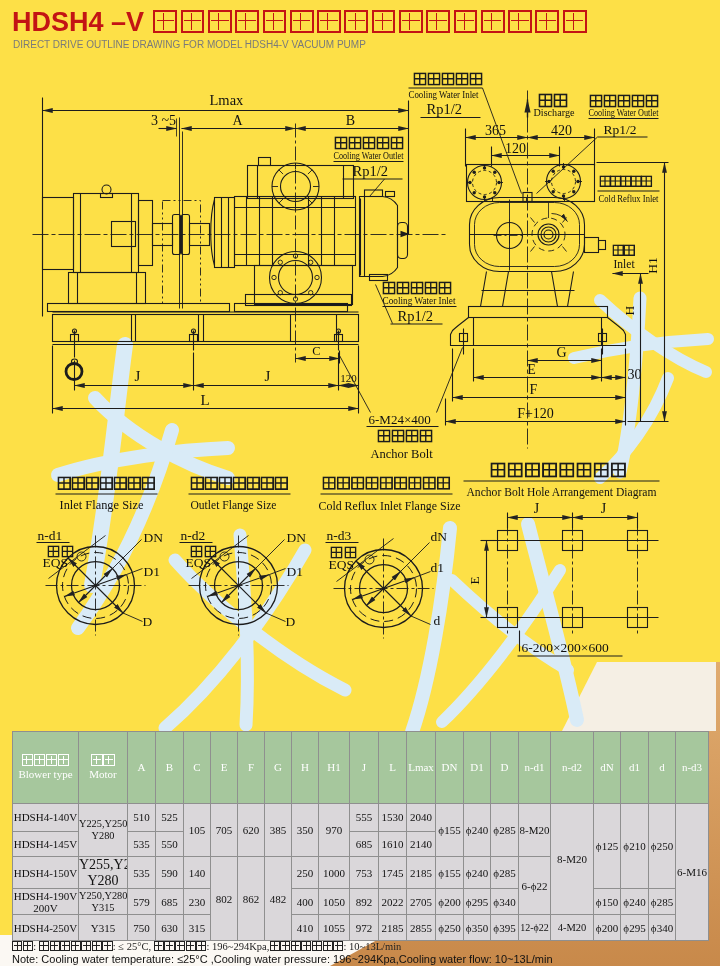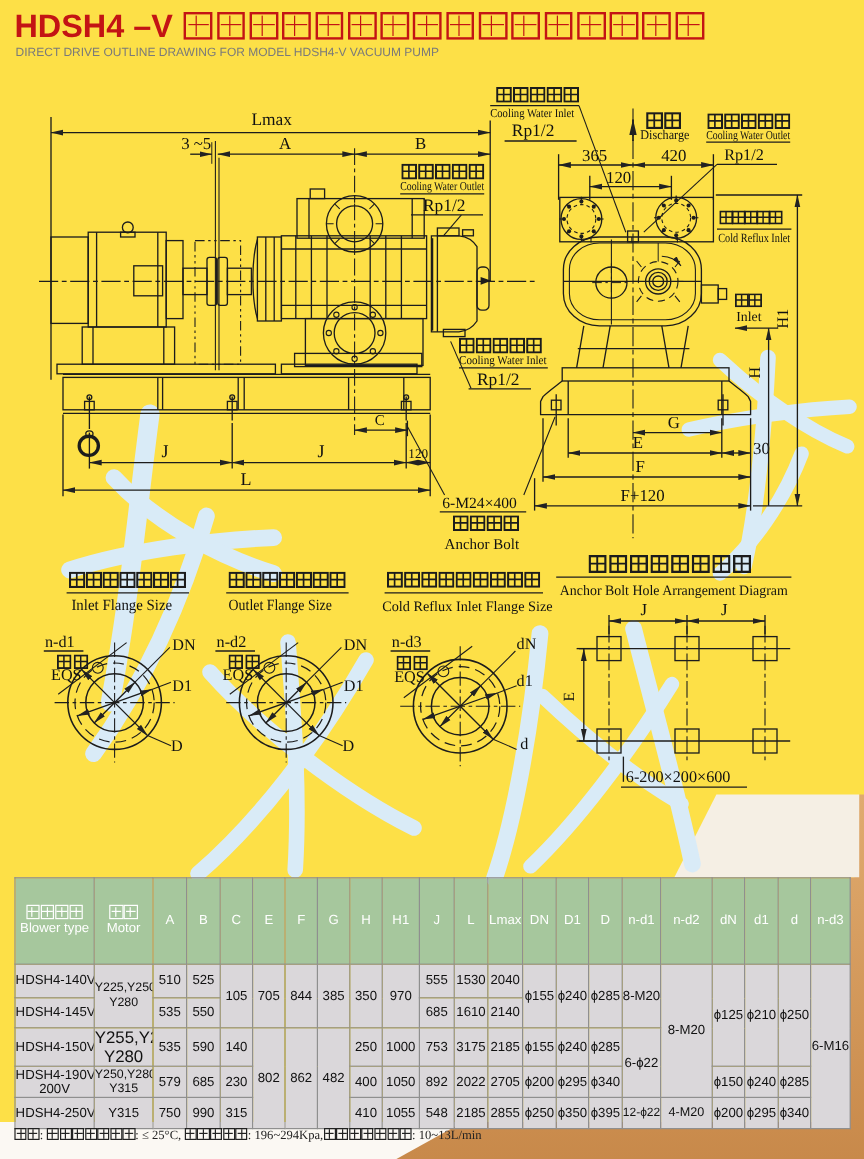--- a/index.html
+++ b/index.html
@@ -4,21 +4,21 @@
 html,body{margin:0;padding:0}
 body{width:720px;height:966px;font-family:"Liberation Serif",serif;background:#fff}
 .page{position:relative;width:720px;height:966px;overflow:hidden;background:#fde047}
 
 .z{display:inline-block;box-sizing:border-box;width:.96em;height:.96em;border:.095em solid currentColor;position:relative;vertical-align:-.1em;margin:0 .025em}
 .z:before{content:"";position:absolute;left:6%;right:6%;top:40%;border-top:.075em solid currentColor}
 .z:after{content:"";position:absolute;top:6%;bottom:6%;left:41%;border-left:.075em solid currentColor}
 .abs{position:absolute}
 .tb .z{margin:0 1.75px}
 
-table.dim{border-collapse:collapse;table-layout:fixed;font-family:Liberation Sans, sans-serif}
+table.dim{border-collapse:collapse;table-layout:fixed;font-family:Liberation Serif, serif}
 table.dim td{border:1px solid #8f8f8f;text-align:center;padding:0;overflow:hidden;white-space:nowrap;line-height:1.12}
 td.hd{background:#a6c79d;color:#fff;font-size:11px}
 td.bd{background:#dad7da;color:#111;font-size:11px}
 </style></head>
 <body>
 <div class="page">
 
 <svg class="abs" style="left:0;top:0" width="720" height="966" viewBox="0 0 720 966">
  <defs>
   <linearGradient id="tan" x1="0" y1="0" x2="0" y2="1">
@@ -638,21 +638,21 @@
           <td class="hd">d</td>
           <td class="hd">n-d3</td>
 </tr>
 <tr style="height:28px">
  <td class="bd">HDSH4-140V</td>
  <td class="bd" rowspan="2" style="font-size:10.3px">Y225,Y250<br>Y280</td>
  <td class="bd">510</td>
           <td class="bd">525</td>
  <td class="bd" rowspan="2">105</td>
  <td class="bd" rowspan="2">705</td>
-          <td class="bd" rowspan="2">844</td>
+          <td class="bd" rowspan="2">620</td>
           <td class="bd" rowspan="2">385</td>
  <td class="bd" rowspan="2">350</td>
           <td class="bd" rowspan="2">970</td>
  <td class="bd">555</td>
           <td class="bd">1530</td>
           <td class="bd">2040</td>
  <td class="bd" rowspan="2">ϕ155</td>
           <td class="bd" rowspan="2">ϕ240</td>
           <td class="bd" rowspan="2">ϕ285</td>
  <td class="bd" rowspan="2">8-M20</td>
@@ -675,21 +675,21 @@
  <td class="bd" style="font-size:14px">Y255,Y250<br>Y280</td>
  <td class="bd">535</td>
           <td class="bd">590</td>
           <td class="bd">140</td>
  <td class="bd" rowspan="3">802</td>
           <td class="bd" rowspan="3">862</td>
           <td class="bd" rowspan="3">482</td>
  <td class="bd">250</td>
           <td class="bd">1000</td>
  <td class="bd">753</td>
-          <td class="bd">3175</td>
+          <td class="bd">1745</td>
           <td class="bd">2185</td>
  <td class="bd">ϕ155</td>
           <td class="bd">ϕ240</td>
           <td class="bd">ϕ285</td>
  <td class="bd" rowspan="2">6-ϕ22</td>
 </tr>
 <tr style="height:26px">
  <td class="bd">HDSH4-190V<br>200V</td>
  <td class="bd" style="font-size:10.3px">Y250,Y280<br>Y315</td>
  <td class="bd">579</td>
@@ -704,34 +704,35 @@
           <td class="bd">ϕ295</td>
           <td class="bd">ϕ340</td>
  <td class="bd">ϕ150</td>
           <td class="bd">ϕ240</td>
           <td class="bd">ϕ285</td>
 </tr>
 <tr style="height:26px">
  <td class="bd">HDSH4-250V</td>
  <td class="bd">Y315</td>
  <td class="bd">750</td>
-          <td class="bd">990</td>
+          <td class="bd">630</td>
           <td class="bd">315</td>
  <td class="bd">410</td>
           <td class="bd">1055</td>
- <td class="bd">548</td>
+ <td class="bd">972</td>
           <td class="bd">2185</td>
           <td class="bd">2855</td>
  <td class="bd">ϕ250</td>
           <td class="bd">ϕ350</td>
           <td class="bd">ϕ395</td>
  <td class="bd" style="font-size:10px">12-ϕ22</td>
  <td class="bd" style="font-size:10.5px">4-M20</td>
  <td class="bd">ϕ200</td>
           <td class="bd">ϕ295</td>
           <td class="bd">ϕ340</td>
 </tr>
 </tbody>
     </table>
 
 <div class="abs" style="left:12px;top:940px;font-size:11px;color:#222;white-space:nowrap"><span style="font-size:10.5px"><span class="z"></span><span class="z"></span>: <span class="z"></span><span class="z"></span><span class="z"></span><span class="z"></span><span class="z"></span><span class="z"></span><span class="z"></span>: ≤ 25°C, <span class="z"></span><span class="z"></span><span class="z"></span><span class="z"></span><span class="z"></span>: 196~294Kpa,<span class="z"></span><span class="z"></span><span class="z"></span><span class="z"></span><span class="z"></span><span class="z"></span><span class="z"></span>: 10~13L/min</span></div>
 
+<div class="abs" style="left:12px;top:953px;font-family:'Liberation Sans',sans-serif;font-size:11px;color:#111;white-space:nowrap">Note: Cooling water temperature: ≤25°C ,Cooling water pressure: 196~294Kpa,Cooling water flow: 10~13L/min</div>
 </div>
 
 </body></html>

